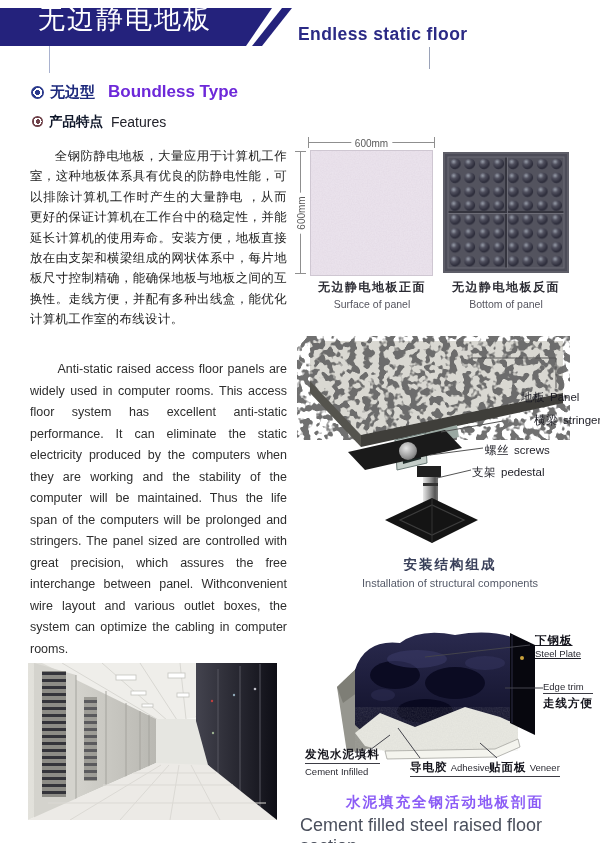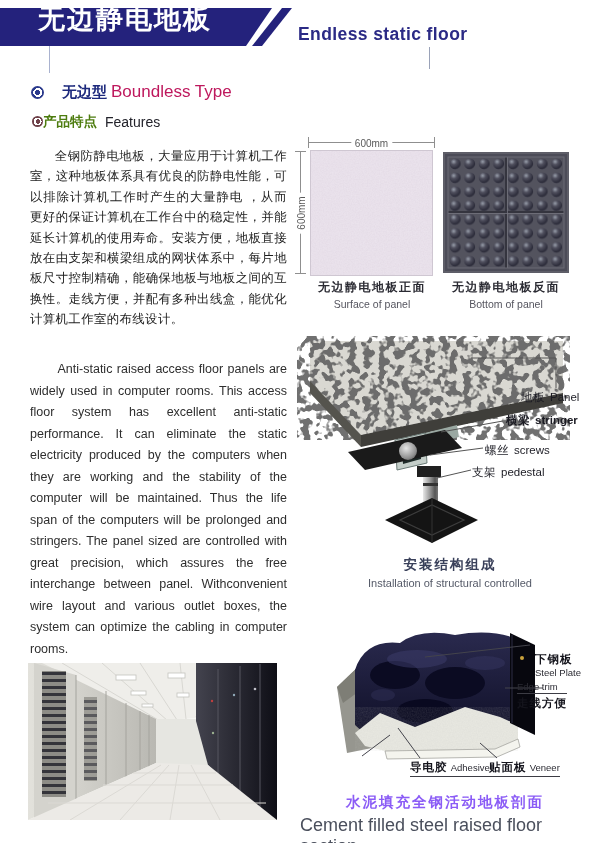--- a/index.html
+++ b/index.html
@@ -3,38 +3,38 @@
 <meta charset="utf-8">
 <style>
   * { margin:0; padding:0; box-sizing:border-box; }
   body { background:#fff; font-family:"Liberation Sans", sans-serif; }
   #page { position:relative; width:600px; height:843px; background:#fff; overflow:hidden; }
 
   
   .banner { position:absolute; left:0; top:8px; width:272px; height:38px; background:#24227c;
             clip-path:polygon(0 0, 100% 0, calc(100% - 26px) 100%, 0 100%); }
   .banner-title { position:absolute; left:38px; top:0; line-height:38px; color:#fff;
-                  font-size:27px; font-weight:bold; letter-spacing:2px; white-space:nowrap; }
+                  font-size:27px; font-weight:normal; letter-spacing:2px; white-space:nowrap; }
   .banner-slash { position:absolute; left:252px; top:8px; width:42px; height:38px; background:#24227c;
                   clip-path:polygon(30px 0, 40px 0, 10px 100%, 0 100%); }
   .header-en { position:absolute; left:298px; top:24px; font-size:17.5px; font-weight:bold;
                color:#2b2a85; letter-spacing:0.4px; white-space:nowrap; }
   .tickline-left  { position:absolute; left:49px;  top:46px; width:1px; height:27px; background:#a9b2cf; }
   .tickline-right { position:absolute; left:429px; top:47px; width:1px; height:22px; background:#9aa2b8; }
 
   
   .sec-row { position:absolute; white-space:nowrap; }
   .bullet { display:inline-block; vertical-align:middle; border-radius:50%; }
   .bullet-blue { width:13px; height:13px;
     background:radial-gradient(circle at 52% 50%, #2b3a8c 0 2.6px, #ffffff 2.6px 4.4px, #2b3a8c 4.4px); }
   .bullet-maroon { width:11px; height:11px;
     background:radial-gradient(circle at 52% 50%, #6e4149 0 2.2px, #ffffff 2.2px 3.8px, #6e4149 3.8px); }
-  .sec1-cn { font-size:15px; font-weight:bold; color:#1e2a7d; margin-left:18px; vertical-align:middle;font-family:Liberation Serif, serif; }
-  .sec1-en { font-size:17px; font-weight:normal; color:#be185d; margin-left:4px; vertical-align:middle; }
-  .sec2-cn { font-size:13.5px; font-weight:bold; color:#4d7c0f; vertical-align:middle; }
+  .sec1-cn { font-size:15px; font-weight:bold; color:#1e2a7d; margin-left:6px; vertical-align:middle;font-family:Liberation Serif, serif; }
+  .sec1-en { font-size:17px; font-weight:bold; color:#6d28d9; margin-left:13px; vertical-align:middle; }
+  .sec2-cn { font-size:13.5px; font-weight:bold; color:#0f172a; margin-left:6px; vertical-align:middle; }
   .sec2-en { font-size:14px; font-weight:normal; color:#22222a; margin-left:8px; vertical-align:middle; }
 
   
   .para-cn { position:absolute; left:30px; top:146px; width:257px; font-size:12.4px;
              line-height:20.4px; color:#1c1c1c; text-align:justify; text-indent:2em; letter-spacing:0.4px; }
   .para-en { position:absolute; left:30px; top:359px; width:257px; font-size:12.5px;
              line-height:21.5px; color:#2e2e2e; text-align:justify; text-indent:2.2em; }
 
   
   .dim-h { position:absolute; left:308px; top:137px; width:127px; height:11px; }
@@ -198,33 +198,33 @@
         <line x1="146" y1="97" x2="208" y2="86"></line>
         <line x1="135" y1="120" x2="188" y2="113"></line>
         <line x1="142" y1="143" x2="176" y2="135"></line>
       </g>
     </svg>
   </div>
 
   <div class="dlabel" style="left:521px; top:390px;">
     <span class="cn">地板</span><span class="en">Panel</span>
   </div>
-  <div class="dlabel" style="left:506px; top:413px;font-weight:bold;">
+  <div class="dlabel" style="left:534px; top:413px;">
     <span class="cn">横梁</span><span class="en">stringer</span>
   </div>
   <div class="dlabel" style="left:485px; top:443px;">
     <span class="cn">螺丝</span><span class="en">screws</span>
   </div>
   <div class="dlabel" style="left:472px; top:465px;">
     <span class="cn">支架</span><span class="en">pedestal</span>
   </div>
 
   <div class="caption-block" style="left:310px; top:556px; width:280px;">
     <div class="inst-cap-cn">安装结构组成</div>
-    <div class="inst-cap-en">Installation of structural controlled</div>
+    <div class="inst-cap-en">Installation of structural components</div>
   </div>
 
   <div class="fig" style="left:28px; top:663px;">
     <svg width="249" height="157">
       <defs>
         <linearGradient id="cabL" x1="0" y1="0" x2="1" y2="0">
           <stop offset="0" stop-color="#e3e2dc"></stop>
             <stop offset="1" stop-color="#b9b8b2"></stop>
         </linearGradient>
         <linearGradient id="cabR" x1="1" y1="0" x2="0" y2="0">
@@ -330,27 +330,31 @@
       <g stroke="#44444c" stroke-width="1" fill="none">
         <line x1="205" y1="20" x2="100" y2="32"></line>
         <line x1="218" y1="63" x2="180" y2="63"></line>
         <line x1="37" y1="131" x2="65" y2="110"></line>
         <line x1="95" y1="133" x2="73" y2="103"></line>
         <line x1="172" y1="133" x2="155" y2="118"></line>
       </g>
     </svg>
   </div>
 
-  <div class="dlabel" style="left:535px; top:652px;">
+  <div class="dlabel" style="left:535px; top:633px;text-decoration:underline;">
     <div class="slabel-cn">下钢板</div>
     <div class="slabel-en">Steel Plate</div>
   </div>
-  <div class="dlabel" style="left:517px; top:681px;">
+  <div class="dlabel" style="left:543px; top:681px;">
     <div class="slabel-en underl">Edge trim</div>
     <div class="slabel-cn" style="margin-top:2px;">走线方便</div>
+  </div>
+  <div class="dlabel" style="left:305px; top:747px;">
+    <div class="slabel-cn underl">发泡水泥填料</div>
+    <div class="slabel-en" style="margin-top:2px;">Cement Infilled</div>
   </div>
   <div class="dlabel underl" style="left:410px; top:760px;">
     <span class="slabel-cn">导电胶</span>
     <span class="slabel-en">Adhesive</span>
   </div>
   <div class="dlabel underl" style="left:489px; top:760px;">
     <span class="slabel-cn">贴面板</span>
     <span class="slabel-en">Veneer</span>
   </div>
 

